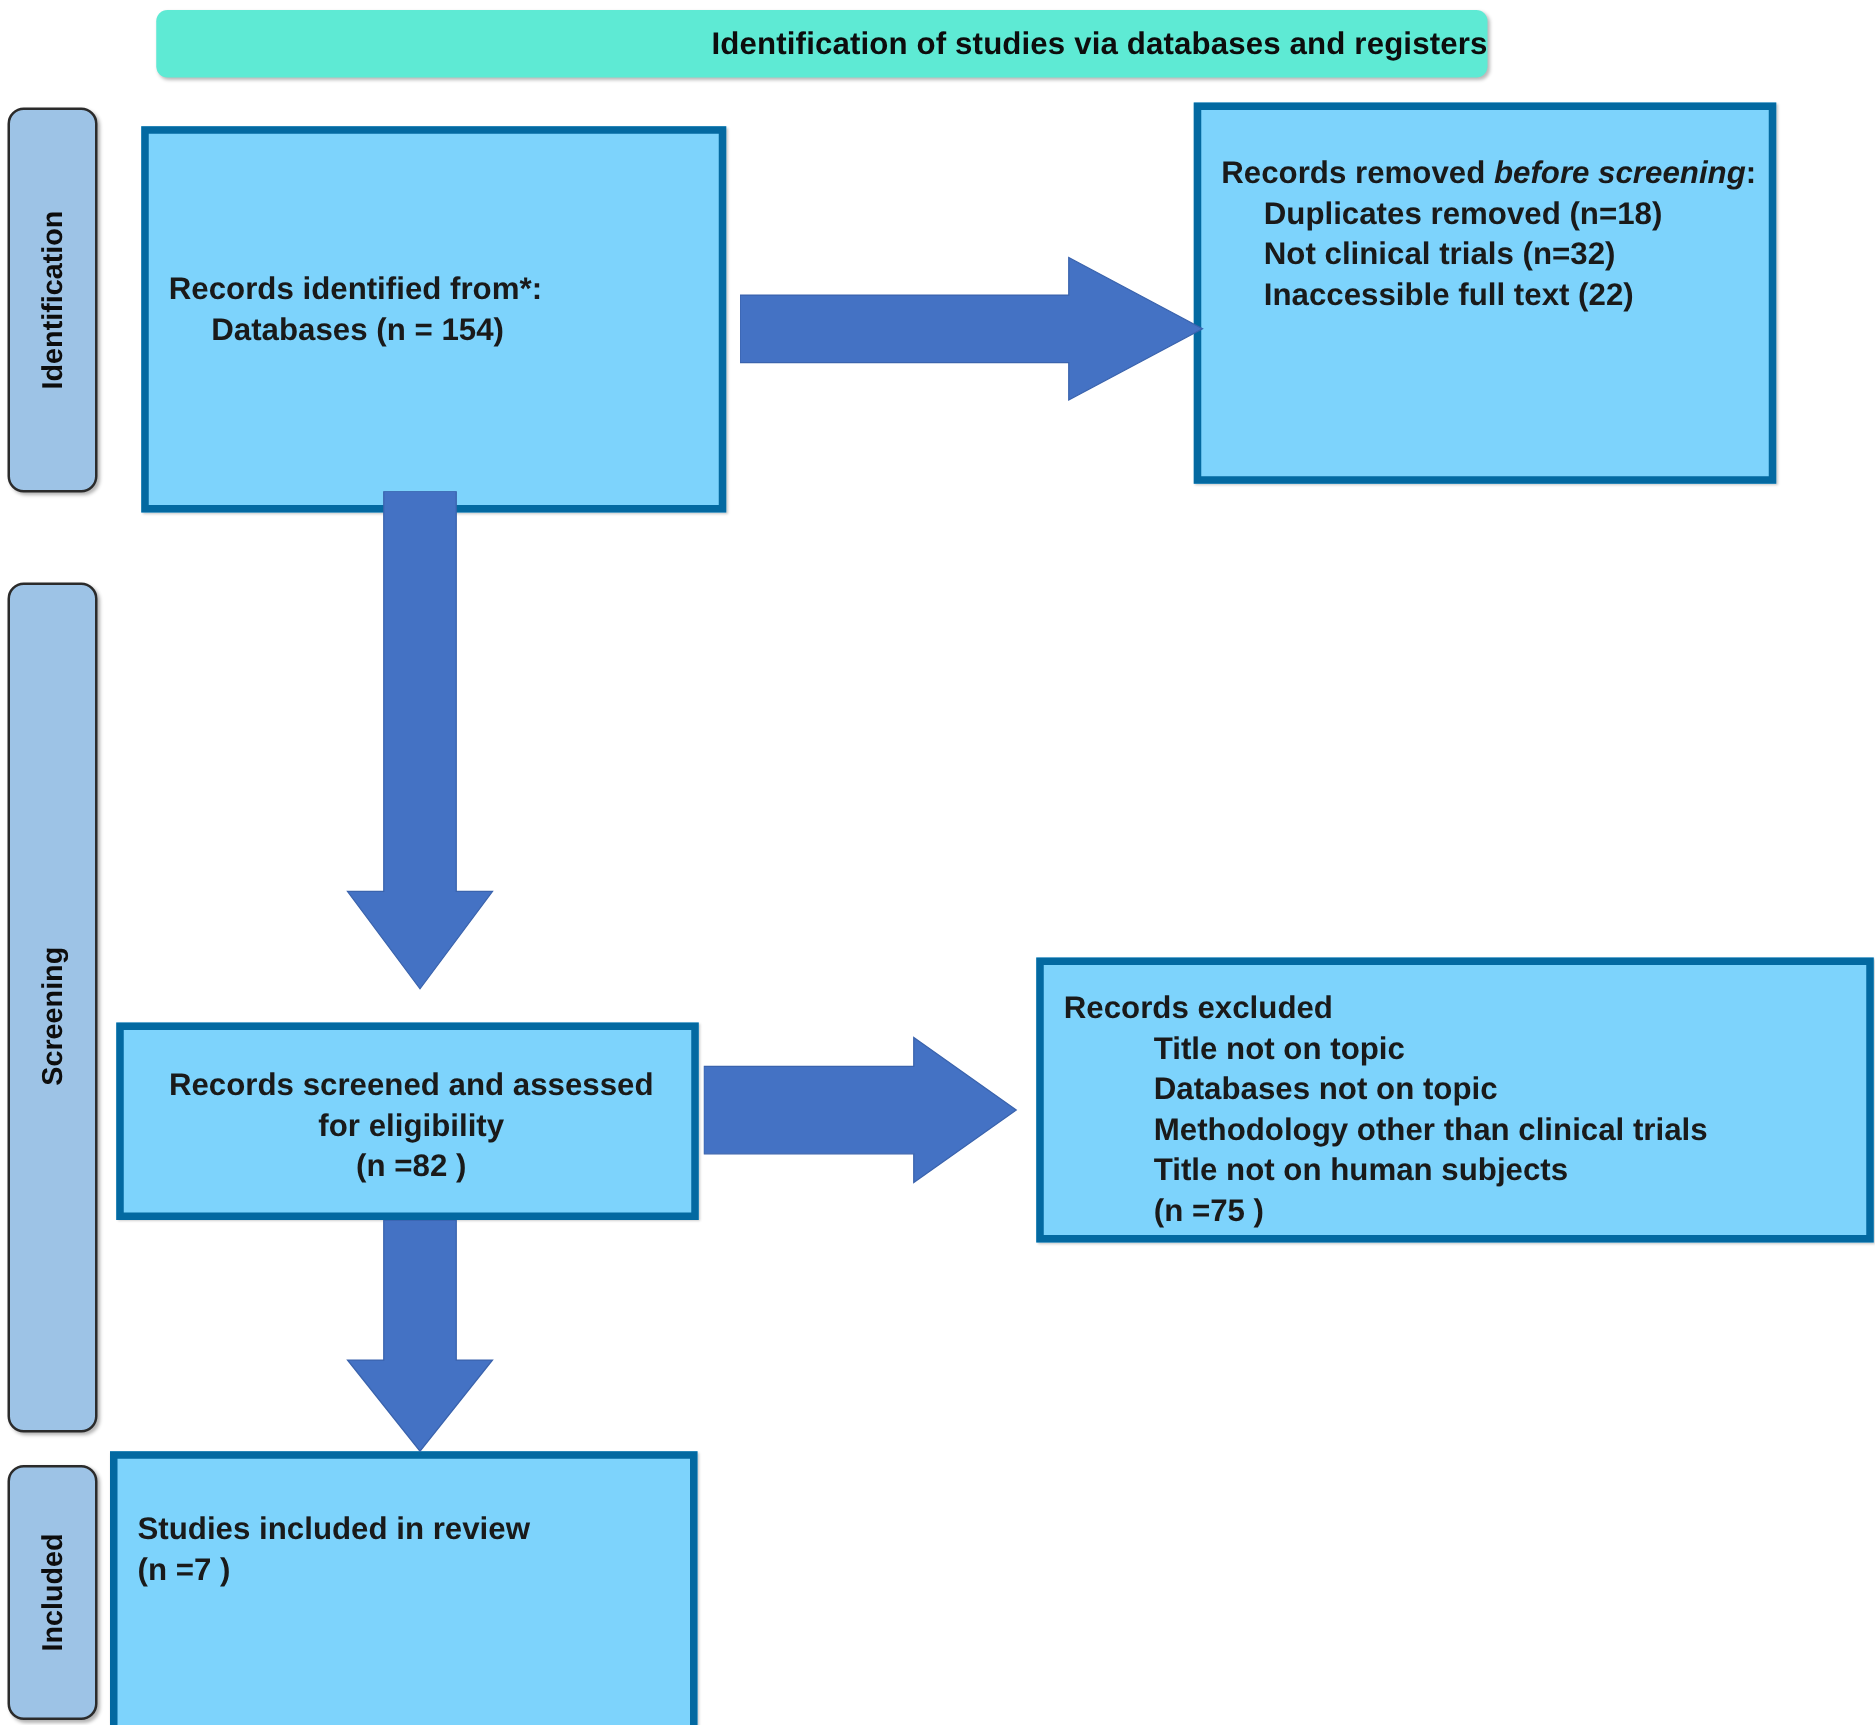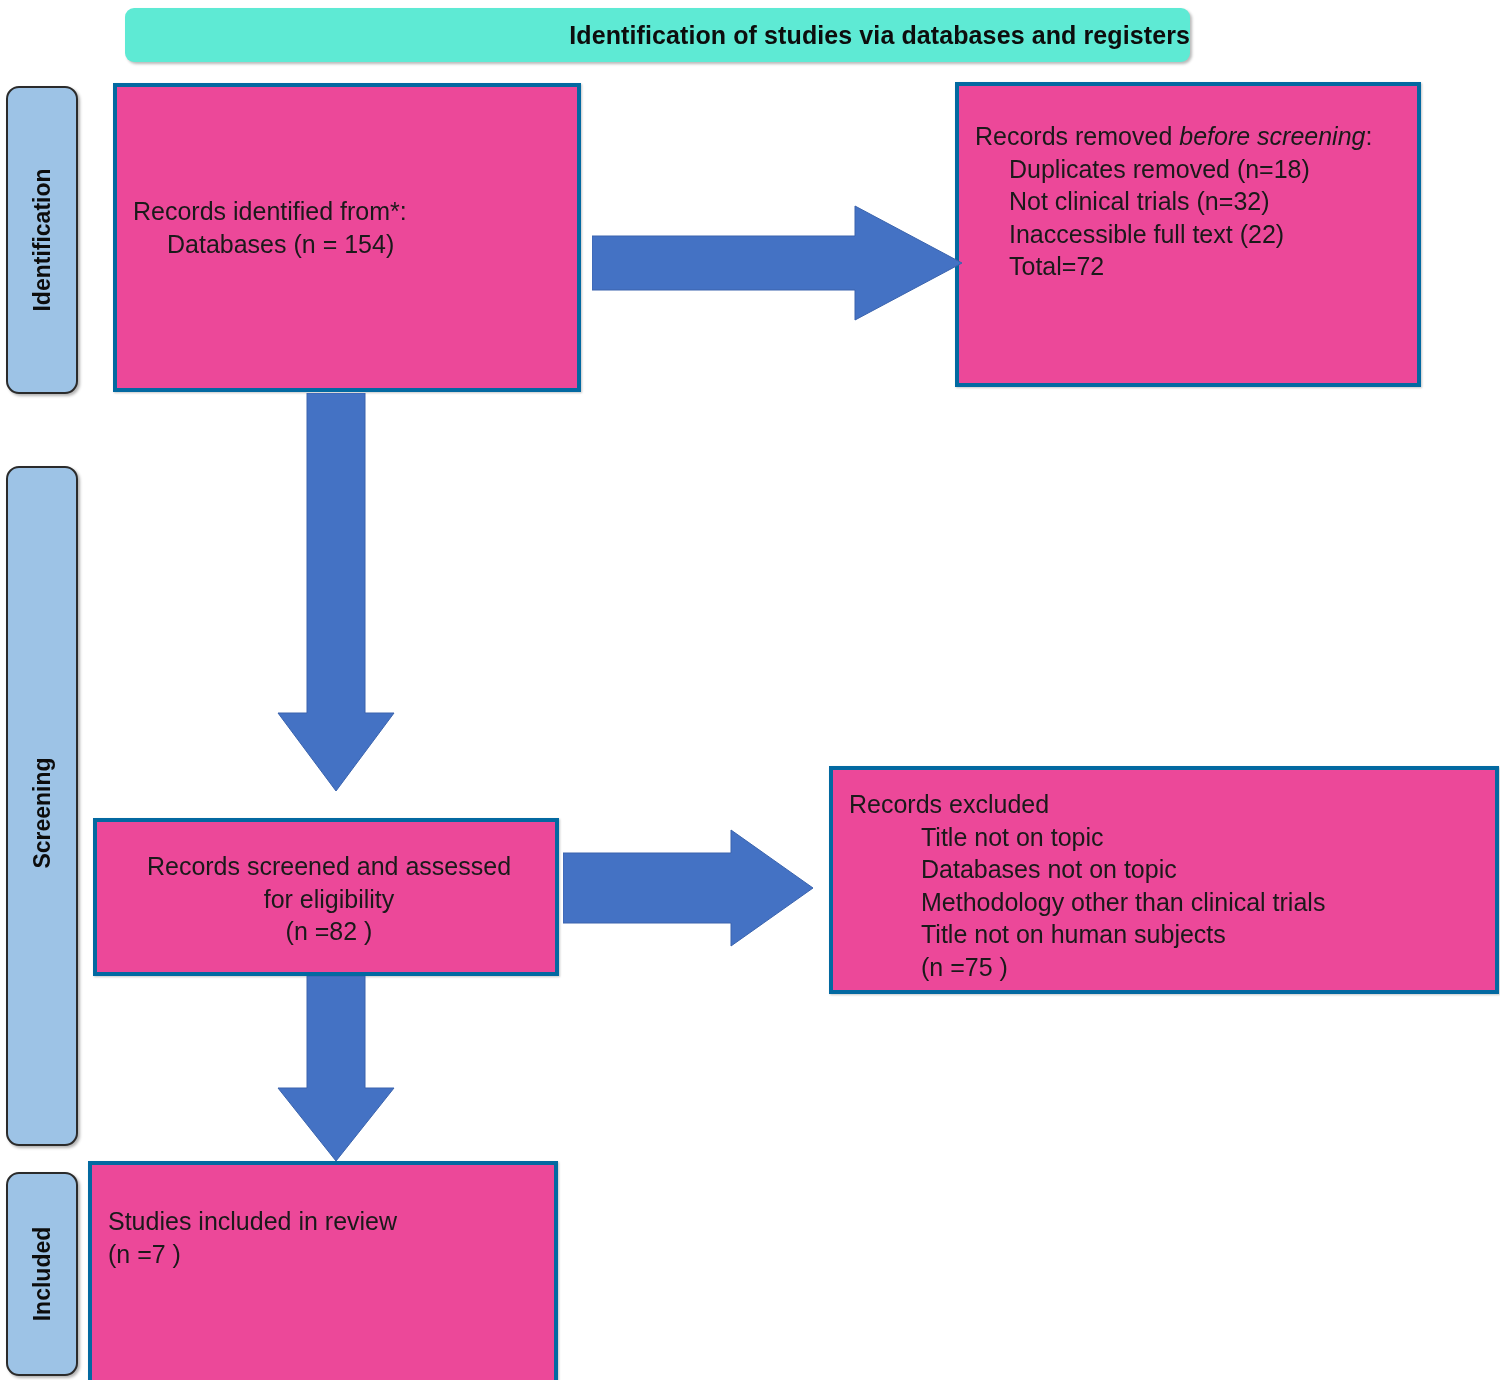--- a/index.html
+++ b/index.html
@@ -70,41 +70,42 @@
     transform: translate(-50%,-50%) rotate(-90deg);
   }
   #bar-included .vtext {
     top: 50%;
     transform: translate(-50%,-50%) rotate(-90deg);
   }
 
   
   .box {
     position: absolute;
-    background: #ec4899;
-    border: 4px solid #0369a1;
+    background: #7dd3fc;
+    border: 6px solid #0369a1;
     box-sizing: border-box;
     box-shadow: 1px 1px 2px rgba(0,0,0,0.22);
+    font-weight: bold;
   }
   .box-inner {
     position: absolute;
     left: 16px;
     right: 10px;
   }
   .line {
     font-size: 25px;
     line-height: 1.30;
     color: #1a1a1a;
     white-space: pre;
   }
   .line.indent1 { padding-left: 34px; }
   .line.indent2 { padding-left: 72px; }
   .line i { font-style: italic; }
 
-  #box-identified { left: 113px; top: 83px;  width: 468px; height: 309px; }
+  #box-identified { left: 113px; top: 101px;  width: 468px; height: 309px; }
   #box-identified .box-inner { top: 108px; }
 
   #box-removed    { left: 955px; top: 82px;  width: 466px; height: 305px; }
   #box-removed .box-inner { top: 34px; }
 
   #box-screened   { left: 93px;  top: 818px; width: 466px; height: 158px; text-align: center; }
   #box-screened .box-inner { top: 28px; }
 
   #box-excluded   { left: 816px; top: 766px; width: 670px; height: 228px; margin-left: 13px; }
   #box-excluded .box-inner { top: 18px; }
@@ -155,21 +156,20 @@
       <div class="line indent1">Databases (n = 154)</div>
     </div>
   </div>
 
   <div class="box" id="box-removed">
     <div class="box-inner">
       <div class="line"><span>Records removed </span><i>before screening</i><span>:</span></div>
       <div class="line indent1">Duplicates removed (n=18)</div>
       <div class="line indent1">Not clinical trials (n=32)</div>
       <div class="line indent1">Inaccessible full text (22)</div>
-      <div class="line indent1">Total=72</div>
     </div>
   </div>
 
   <div class="box" id="box-screened">
     <div class="box-inner">
       <div class="line">Records screened and assessed</div>
       <div class="line">for eligibility</div>
       <div class="line">(n =82 )</div>
     </div>
   </div>

